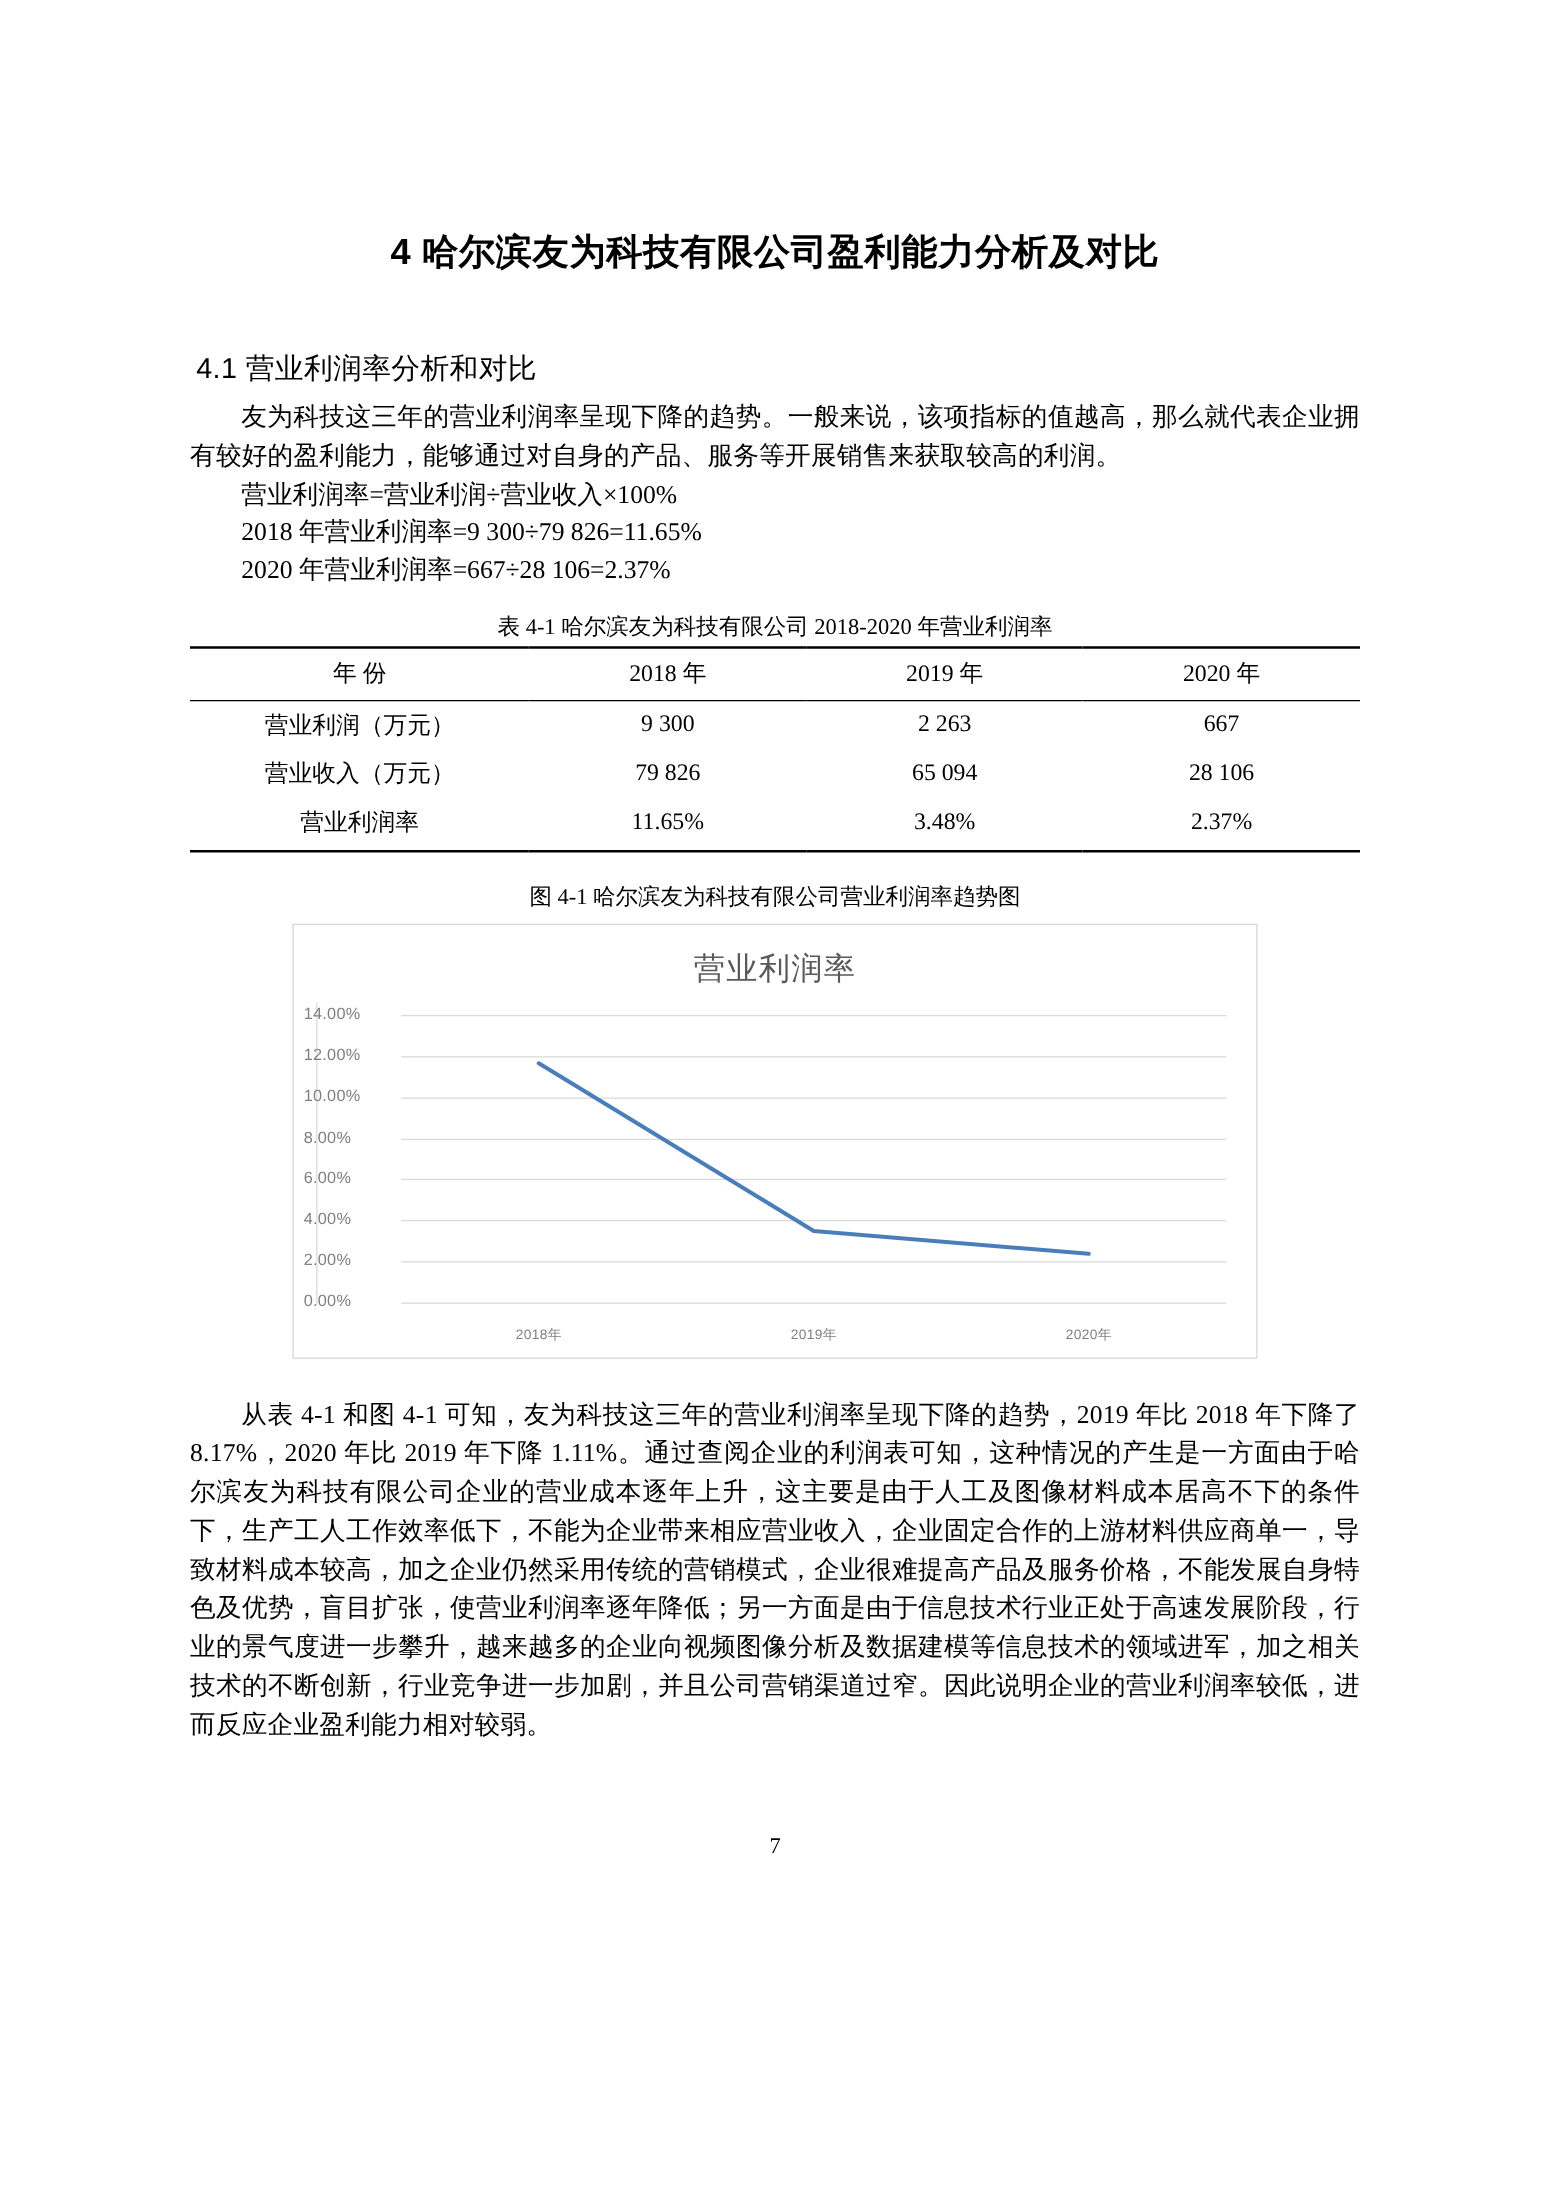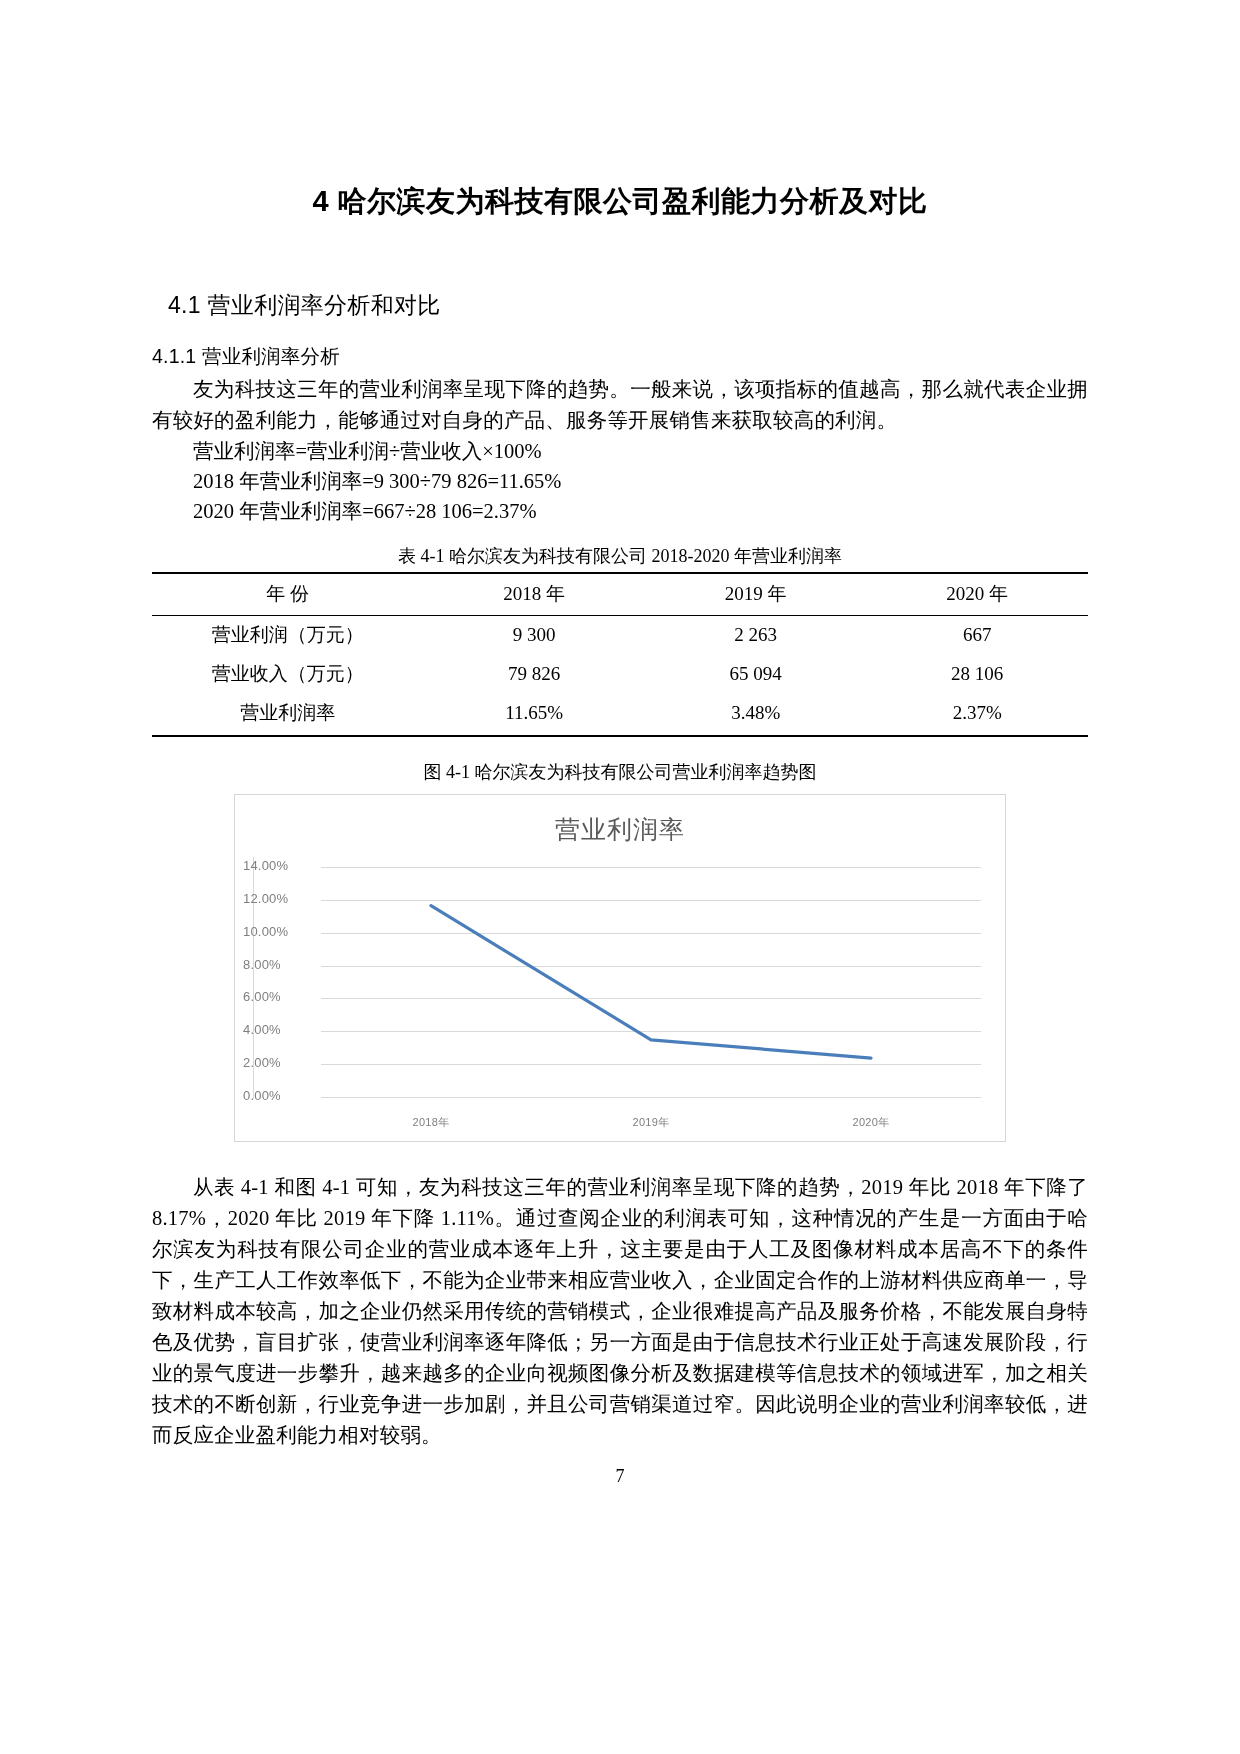--- a/index.html
+++ b/index.html
@@ -32,21 +32,21 @@
     text-align:center;
     margin:0;
     padding-top:182px;
     letter-spacing:0.5px;
     color:#000;
   }
   .h2 {
     font-family:"Liberation Sans", sans-serif;
     font-size:23px;
     font-weight:normal;
-    margin:16px;
+    margin:5px;
     padding-top:52px;
     letter-spacing:0.3px;
   }
   .h3 {
     font-family:"Liberation Sans", sans-serif;
     font-size:19.5px;
     font-weight:normal;
     margin:0;
     padding-top:6px;
     letter-spacing:0.2px;
@@ -184,21 +184,20 @@
 </style>
 </head>
 <body>
 
 <div class="page">
  <div class="content">
 
   <h1 class="doc-title">4  哈尔滨友为科技有限公司盈利能力分析及对比</h1>
 
   <h2 class="h2">4.1  营业利润率分析和对比</h2>
-  <h3 class="h3">4.1.1   营业利润率分析</h3>
 
   <p class="para tight">友为科技这三年的营业利润率呈现下降的趋势。一般来说，该项指标的值越高，那么就代表企业拥有较好的盈利能力，能够通过对自身的产品、服务等开展销售来获取较高的利润。</p>
 
   <div>
     <p class="formula">营业利润率=营业利润÷营业收入×100%</p>
     <p class="formula">2018 年营业利润率=9 300÷79 826=11.65%</p>
     <p class="formula">2020 年营业利润率=667÷28 106=2.37%</p>
   </div>
 
   <p class="tbl-caption">表 4-1  哈尔滨友为科技有限公司 2018-2020 年营业利润率</p>

